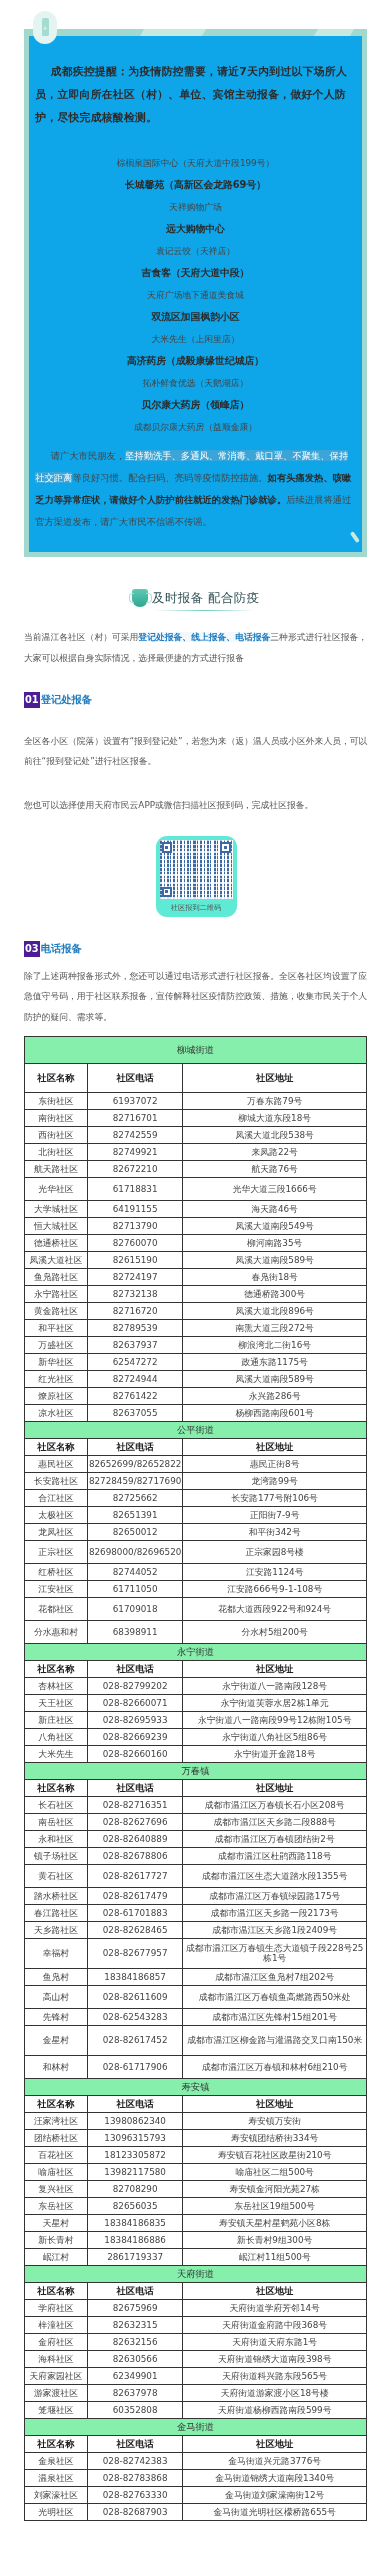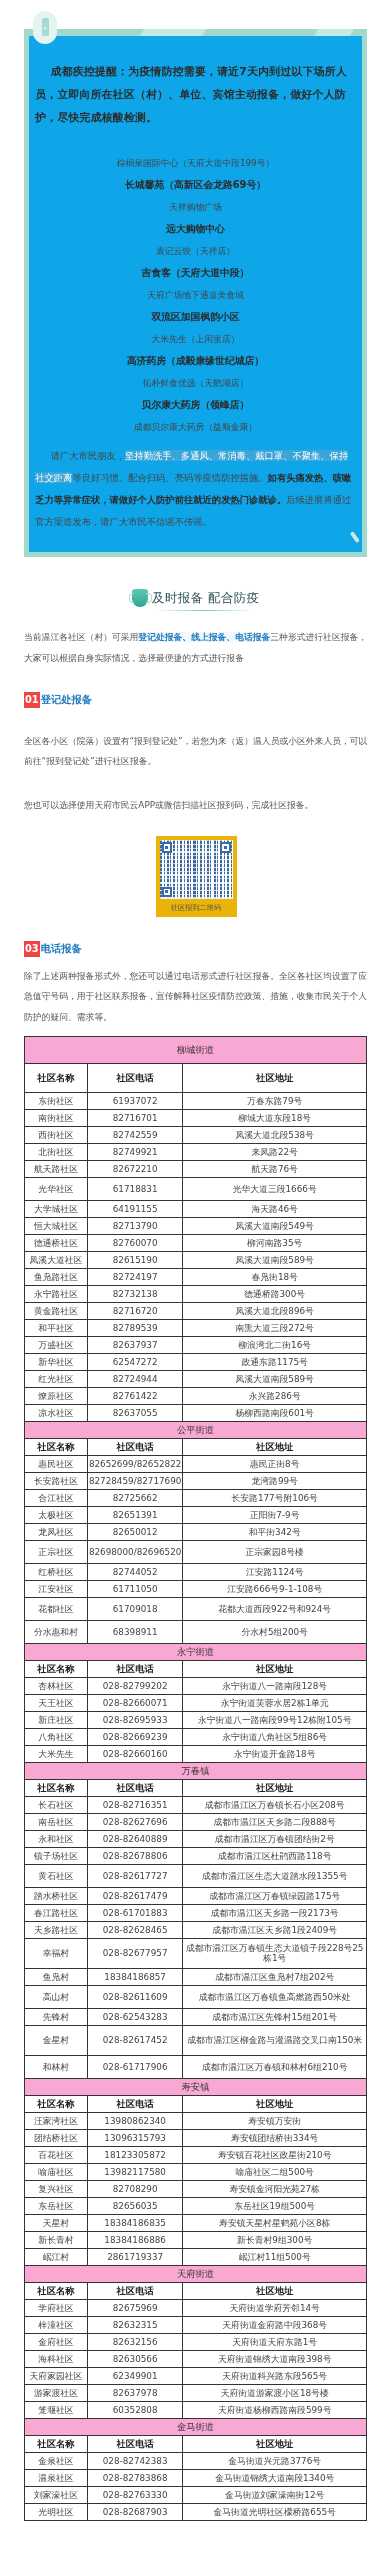--- a/index.html
+++ b/index.html
@@ -29,41 +29,41 @@
   .mask-icon::before { content:""; position:absolute; left:-3.6px; top:4.1px; width:4.1px; height:7.2px; border:1px solid #a8dfd5; border-right:none; border-radius:4.1px 0 0 4.1px; }
   .mask-icon::after { content:""; position:absolute; right:-3.6px; top:4.1px; width:4.1px; height:7.2px; border:1px solid #a8dfd5; border-left:none; border-radius:0 4.1px 4.1px 0; }
   .sec-title { font-size: 12.4px; color: #2f4f55; letter-spacing: 0.5px; }
   .sec-underline { position:absolute; left: 154px; top: 23px; width: 101px; height: 1px; background: linear-gradient(90deg,#fff,#72cdbf,#fff); }
 
   .para { margin: 0 24px; font-size: 8.8px; line-height: 20.6px; color: #555; }
   .para .blue { color: #1d7bbf; font-weight: bold; background: #f2f8fc; }
   .intro { margin-top: 17.5px; }
 
   .sub-head { margin: 24px 24px 0 24px; display:flex; align-items:center; height: 15.5px; }
-  .sub-num { background: #ef4444; color: #fff; font-weight: bold; font-size: 9.8px; padding: 0 1px; line-height: 15.5px; }
+  .sub-num { background: #4c1d95; color: #fff; font-weight: bold; font-size: 9.8px; padding: 0 1px; line-height: 15.5px; }
   .sub-label { color: #1d7bbf; font-weight: bold; font-size: 10.3px; margin-left: 1px; }
   .sub-para { margin-top: 23px; }
 
-  .qr-box { margin: 20.6px auto 0 auto; width: 81px; height: 81px; background: #eab308; padding: 4.1px 4.1px 0 4.1px; }
+  .qr-box { margin: 20.6px auto 0 auto; width: 81px; height: 81px; background: #5eead4; padding: 4.1px 4.1px 0 4.1px; border-radius: 11px; }
   .qr { width: 73px; height: 59px; background:
       repeating-linear-gradient(90deg, #3d6aa3 0 2.1px, #fff 2.1px 3.6px, #3d6aa3 3.6px 4.6px, #fff 4.6px 6.7px),
       #3d6aa3;
       position: relative; overflow:hidden; }
   .qr::before { content:""; position:absolute; inset:0; background: repeating-linear-gradient(0deg, rgba(255,255,255,0.8) 0 1.5px, transparent 1.5px 4.1px, rgba(255,255,255,0.6) 4.1px 5.2px, transparent 5.2px 7.7px); }
   .qr-finder { position:absolute; width: 10.3px; height: 10.3px; border: 2.1px solid #3d6aa3; background:#fff; z-index:2; }
   .qr-finder::after { content:""; position:absolute; left:1.5px; top:1.5px; width:3.1px; height:3.1px; background:#3d6aa3; }
   .qr-caption { text-align:center; font-size: 7.2px; color: #555; line-height: 17.5px; }
 
   .phone-para { margin-top: 9.3px; }
 
   
   .ctable { margin: 8.2px 24px 0 24px; width: 343px; border-collapse: collapse; font-family: "DejaVu Sans", sans-serif; }
   .ctable td, .ctable th { border: 0.5px solid #333; text-align: center; font-size: 8.8px; color: #444; height: 17px; padding: 0 1px; line-height: 10.3px; }
   .ctable th { font-weight: bold; color: #222; font-size: 9.3px; text-align: center; }
-  .ctable tr.street td { background: #f9a8d4; color: #333; font-size: 9.3px; height: 17px; }
+  .ctable tr.street td { background: #86efac; color: #333; font-size: 9.3px; height: 17px; }
   .ctable tr.street.first td { height: 27px; }
   .ctable tr.hdr.first th { height: 29px; }
   .ctable tr.tall td { height: 23px; }
   .ctable tr.taller td { height: 30px; }
   .col1 { width: 64px; } .col2 { width: 92px; } .col3 { width: 187px; }
 </style>
 </head>
 <body>
 
 <div class="page">

